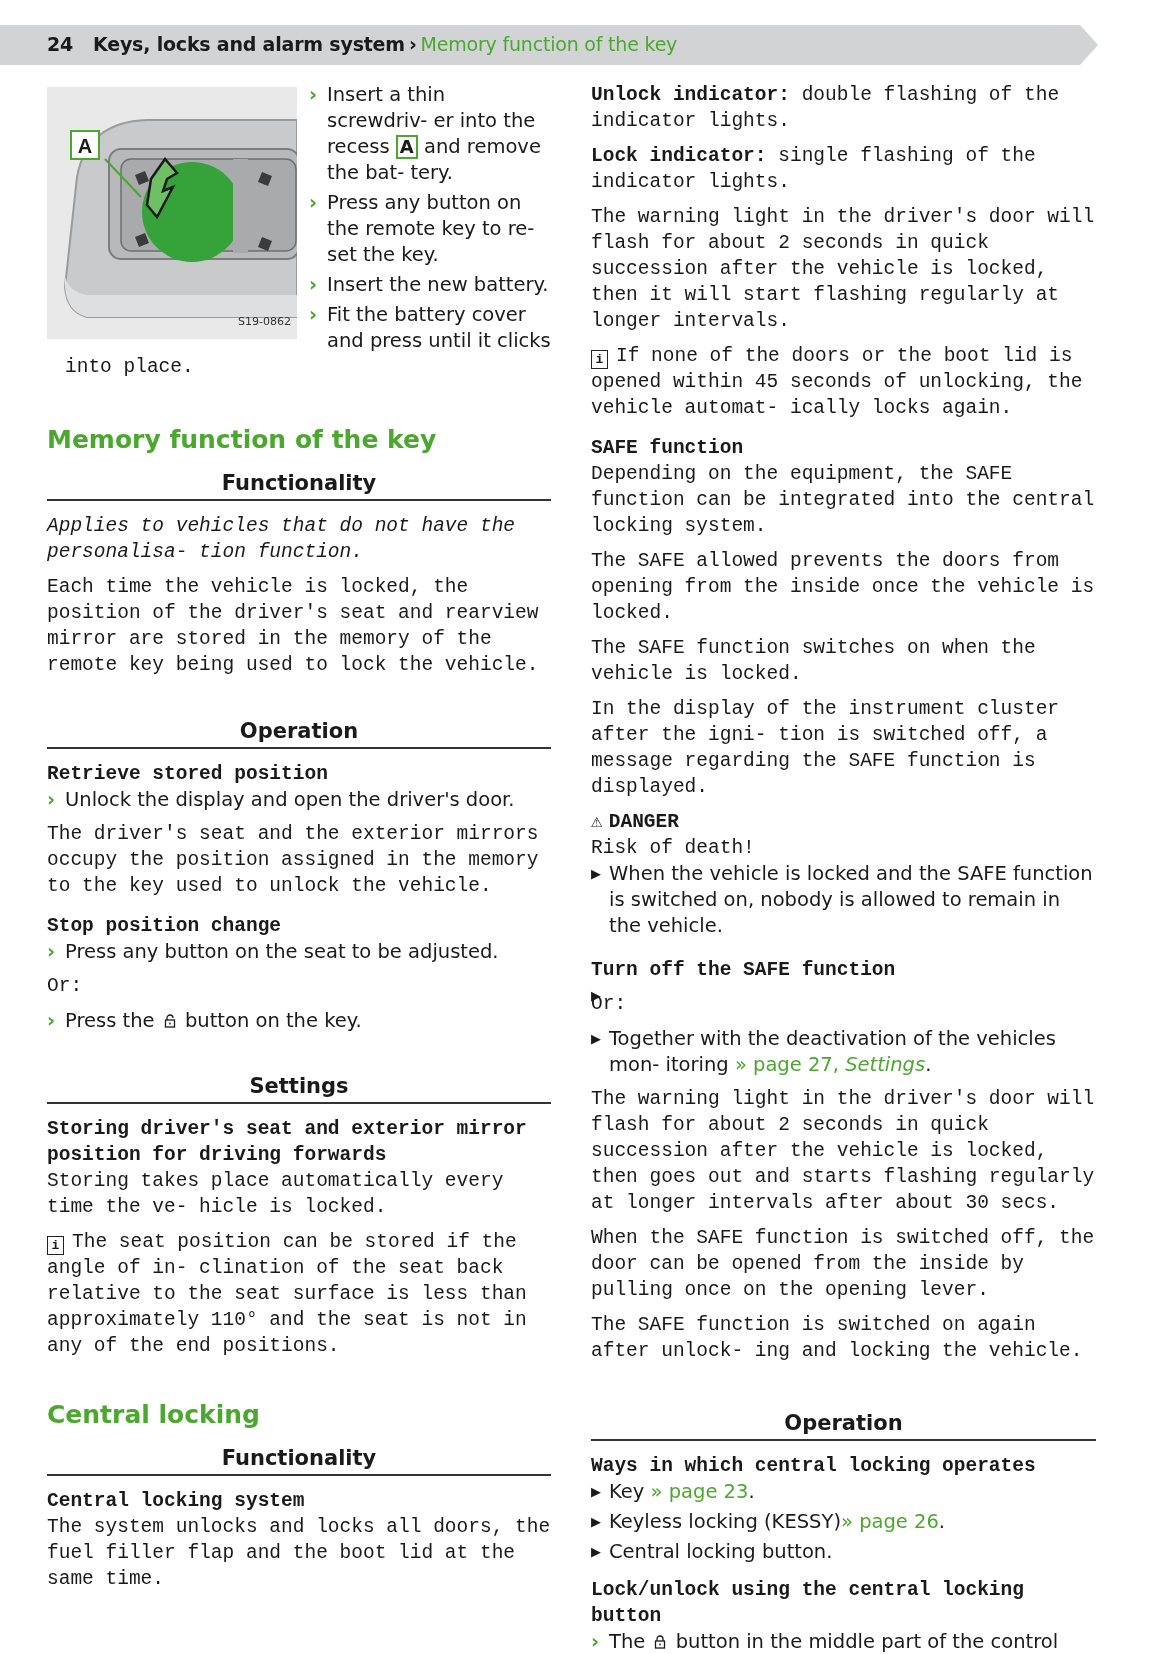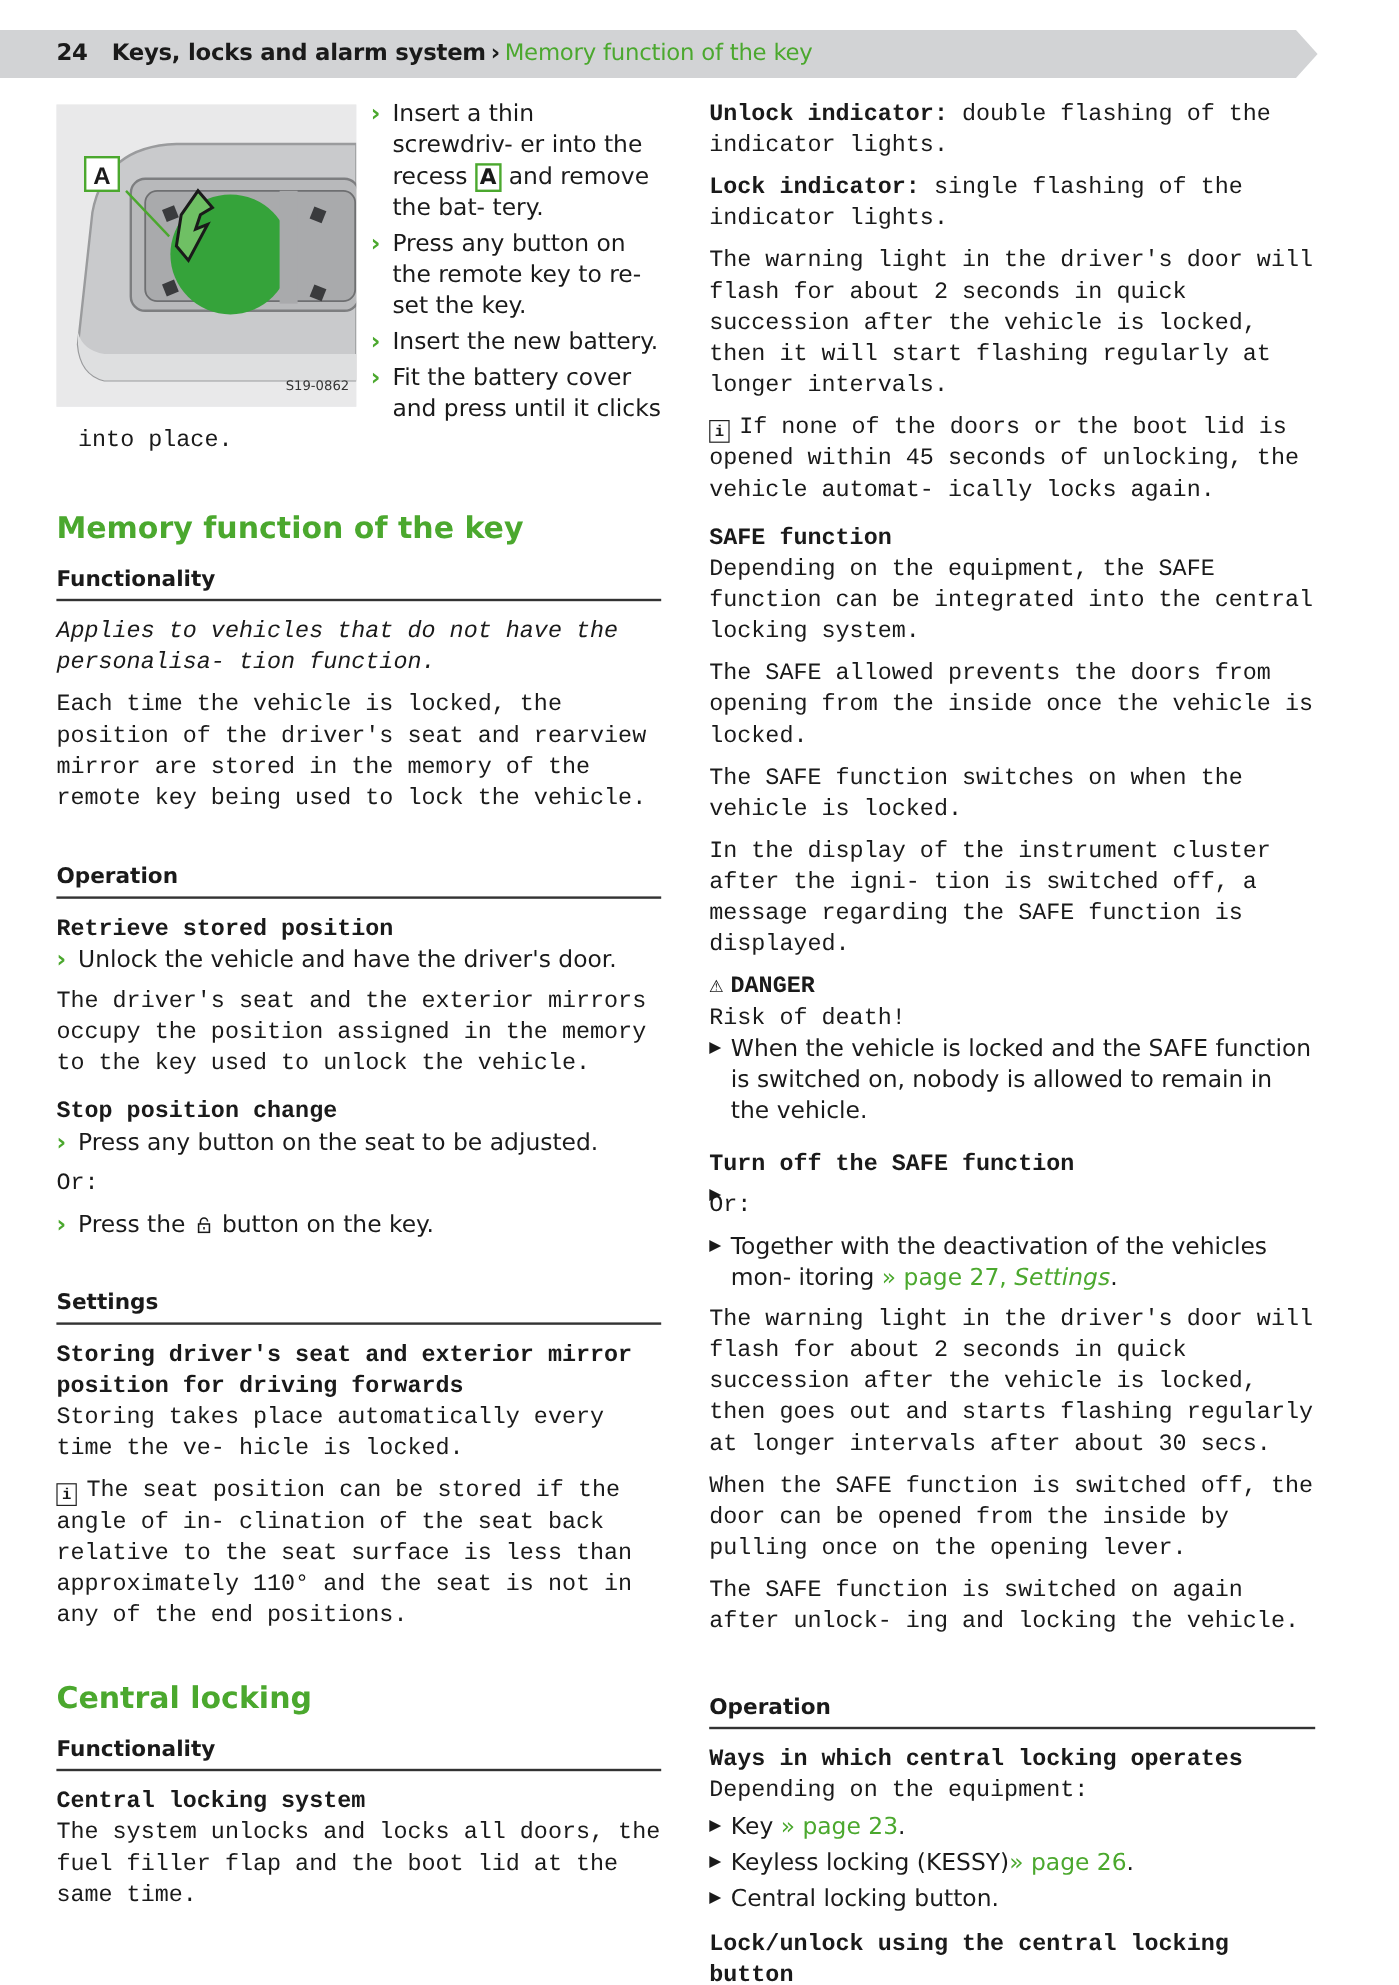--- a/index.html
+++ b/index.html
@@ -16,22 +16,22 @@
   .header-text .crumb-sep { margin: 0 4px; }
   .header-text .crumb-current { color: #4ba82e; font-weight: normal; }
 
   .col { position: absolute; top: 82px; font-size: 19.5px; line-height: 26px; }
   .col-left { left: 47px; width: 504px; }
   .col-right { left: 591px; width: 505px; }
 
   p { margin: 0 0 9px 0; font-family: Liberation Mono, monospace; }
   .green { color: #4ba82e; }
   .h1 { font-size: 25px; font-weight: bold; color: #4ba82e; line-height: 30px; margin: 0 0 14px 0; }
-  .h2 { font-size: 18px; font-weight: bold; line-height: 28px; border-bottom: 2px solid #333;
-        padding-bottom: 2px; margin: 0 0 12px 0; }
+  .h2 { font-size: 21px; font-weight: bold; line-height: 28px; border-bottom: 2px solid #333;
+        padding-bottom: 2px; margin: 0 0 12px 0; text-align: center; }
   .h3 { font-weight: bold; margin: 0; }
   .italic { font-style: italic; }
   .step { position: relative; padding-left: 18px; margin: 0 0 4px 0; }
   .step .chev { position: absolute; left: 0; top: 0; color: #4ba82e; font-weight: bold; }
   .bullet { position: relative; padding-left: 18px; margin: 0 0 4px 0; }
   .bullet .tri { position: absolute; left: 0; top: 0; font-size: 13px; }
   .info-box { display: inline-block; width: 15px; height: 17px; border: 1.5px solid #222;
               font-size: 13px; line-height: 17px; text-align: center; font-weight: bold;
               margin-right: 8px; vertical-align: -2px; }
   .label-a { display: inline-block; border: 2px solid #4ba82e; padding: 0 2px; font-weight: bold;
@@ -105,21 +105,21 @@
   <div class="h1">Memory function of the key</div>
   <div class="h2">Functionality</div>
   <p class="italic">Applies to vehicles that do not have the personalisa- tion function.</p>
   <p>Each time the vehicle is locked, the position of the driver's seat and rearview mirror are stored in the memory of the remote key being used to lock the vehicle.</p>
 
   <div style="height:30px"></div>
   <div class="h2">Operation</div>
   <p class="h3">Retrieve stored position</p>
   <div class="step">
     <span class="chev">›</span>
-    <span>Unlock the vehicle and have the driver's door.</span>
+    <span>Unlock the display and open the driver's door.</span>
   </div>
   <p style="margin-top:8px">The driver's seat and the exterior mirrors occupy the position assigned in the memory to the key used to unlock the vehicle.</p>
   <p class="h3" style="margin-top:14px">Stop position change</p>
   <div class="step">
     <span class="chev">›</span>
     <span>Press any button on the seat to be adjusted.</span>
   </div>
   <p style="margin-top:8px">Or:</p>
   <div class="step">
     <span class="chev">›</span>
@@ -180,21 +180,20 @@
     <span>Together with the deactivation of the vehicles mon- itoring</span>
     <span class="green"><span>» page 27,</span> <i>Settings</i></span><span>.</span>
   </div>
   <p style="margin-top:8px">The warning light in the driver's door will flash for about 2 seconds in quick succession after the vehicle is locked, then goes out and starts flashing regularly at longer intervals after about 30 secs.</p>
   <p>When the SAFE function is switched off, the door can be opened from the inside by pulling once on the opening lever.</p>
   <p>The SAFE function is switched on again after unlock- ing and locking the vehicle.</p>
 
   <div style="height:36px"></div>
   <div class="h2">Operation</div>
   <p class="h3">Ways in which central locking operates</p>
-  <p style="margin-bottom:4px">Depending on the equipment:</p>
   <div class="bullet">
     <span class="tri">▶</span>
     <span>Key</span>
     <span class="green">» page 23</span><span>.</span>
   </div>
   <div class="bullet">
     <span class="tri">▶</span>
     <span>Keyless locking (KESSY)</span><span class="green">» page 26</span><span>.</span>
   </div>
   <div class="bullet">

